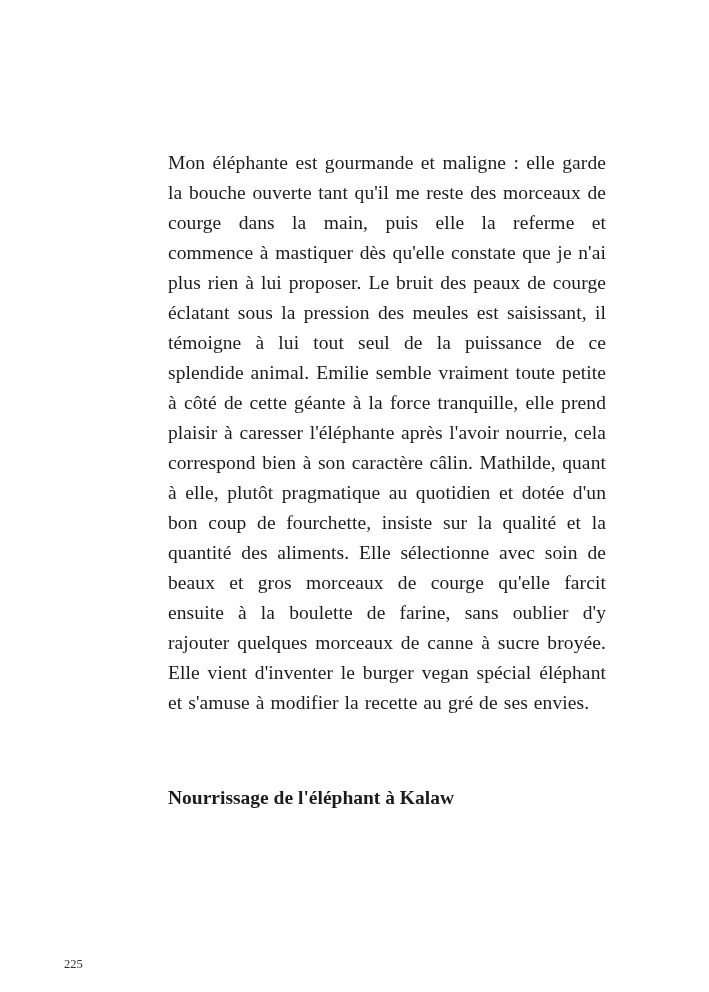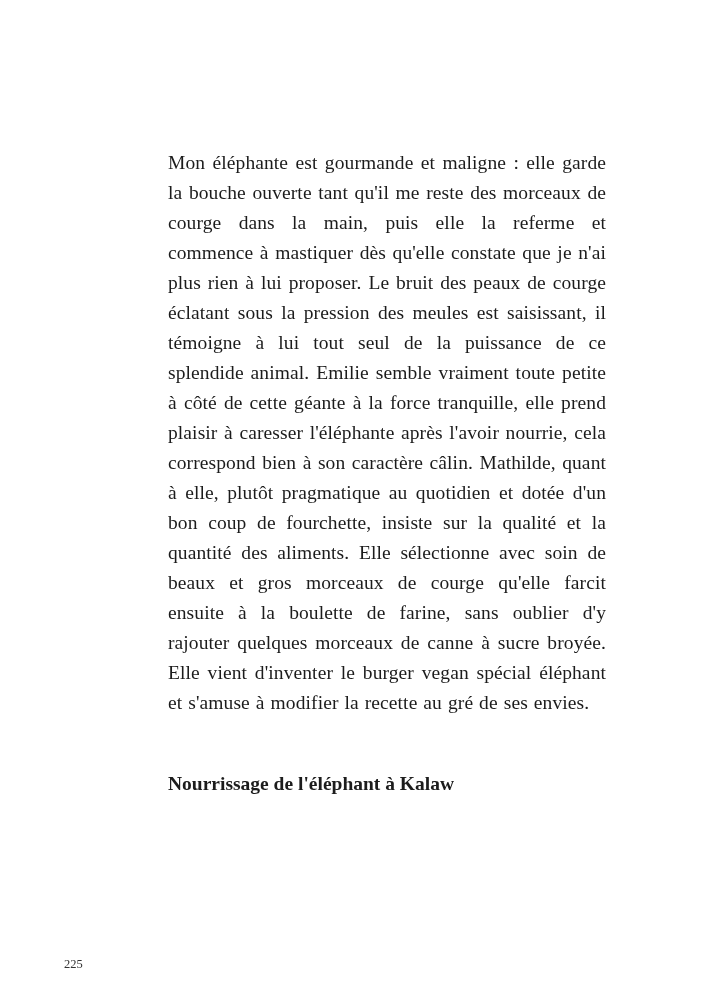--- a/index.html
+++ b/index.html
@@ -31,21 +31,21 @@
     font-size: 19.5px;
     line-height: 30px;
     text-align: justify;
     text-justify: inter-word;
     color: #1c1c1c;
     letter-spacing: 0.1px;
     word-spacing: 1px;
   }
 
   .caption {
-    margin-top: 20px;
+    margin-top: 34px;
     font-size: 19.5px;
     line-height: 28px;
     font-weight: bold;
     text-align: left;
     color: #1c1c1c;
   }
 
   .page-footer {
     position: absolute;
     bottom: 36px;

